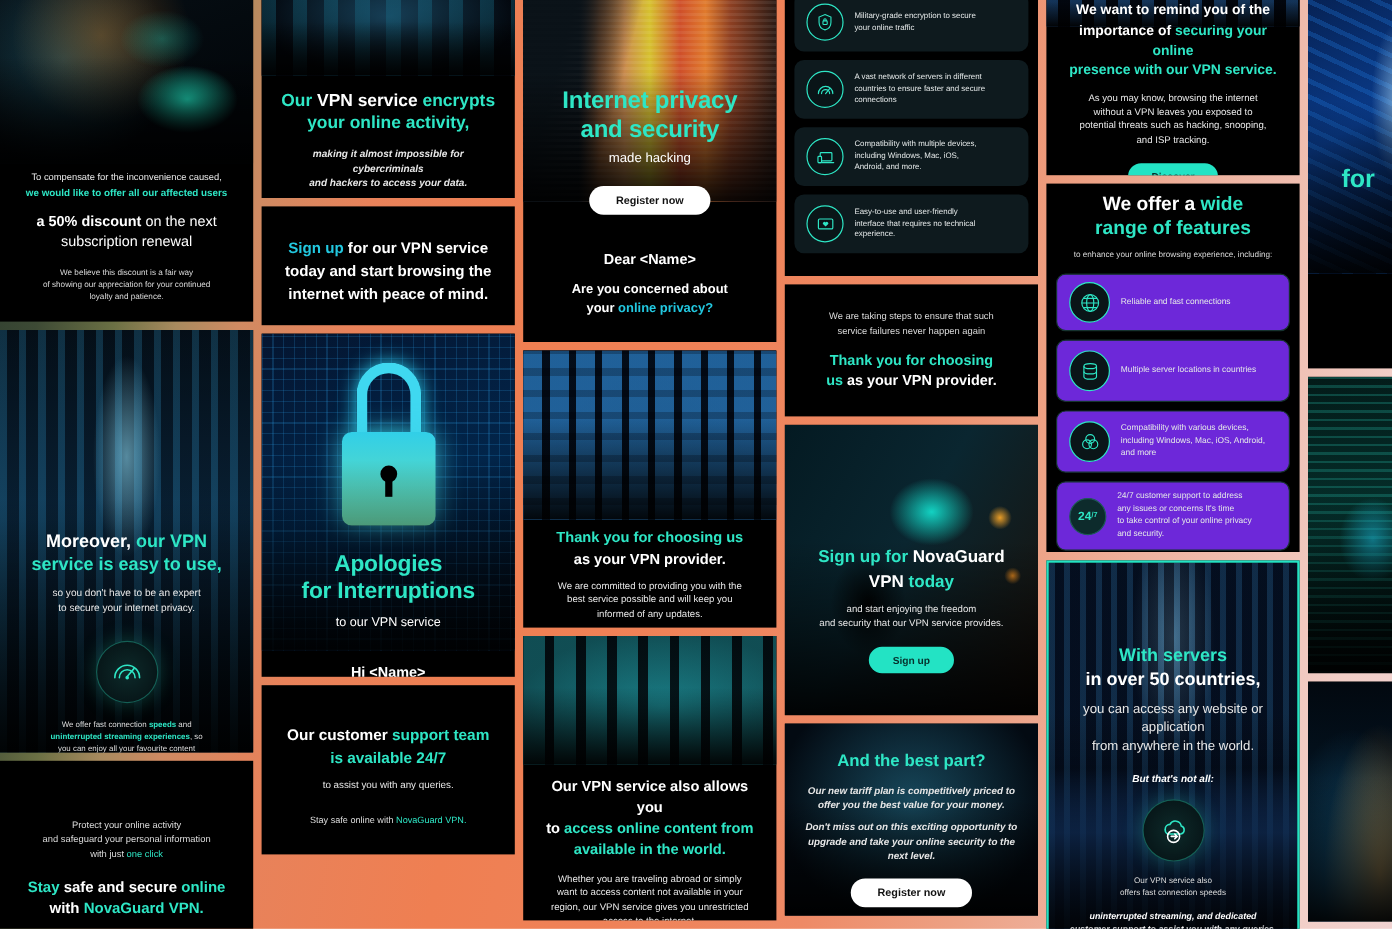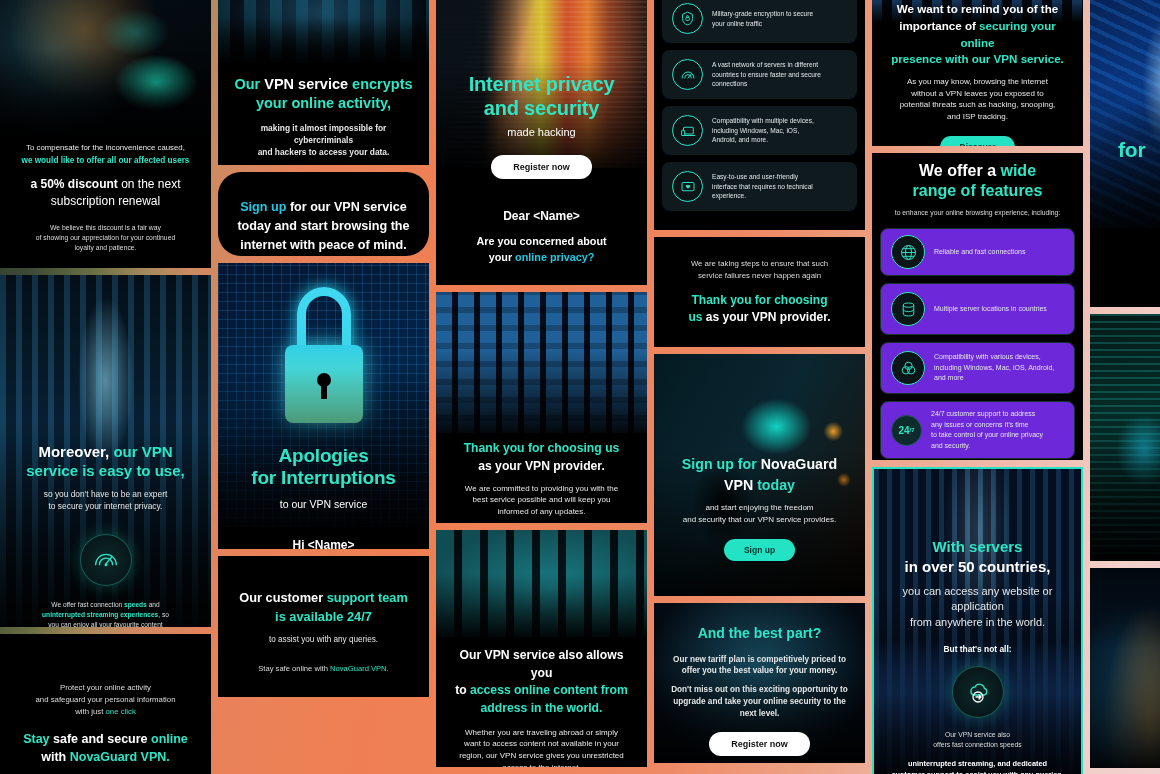--- a/index.html
+++ b/index.html
@@ -57,21 +57,21 @@
     text-align: center;
   }
   .h3 {
     font-size: 12.5px; font-weight: bold; line-height: 1.3;
     text-align: center;
   }
   .sub {
     font-size: 9.2px; line-height: 1.45; text-align: center;
     color: #e7e7e7; font-weight: normal;
   }
-  .sub-b { font-weight: bold; font-size: 9.5px; }
+  .sub-b { font-weight: bold; font-size: 9.5px; font-style: italic; }
   .tiny {
     font-size: 7.6px; line-height: 1.5; text-align: center; color: #dcdcdc;
   }
   .mint { color: #2ee6c5; }
   .cyan { color: #22c8e0; }
 
   .btn {
     display: block;
     margin: 0 auto;
     border: none;
@@ -302,21 +302,21 @@
       <div class="pad" style="padding-top:12px;">
         <div class="h2" style="font-size:14.5px;line-height:1.3;">
           <span class="mint">Our </span><span>VPN service </span><span class="mint">encrypts</span><br>
           <span class="mint">your online activity,</span>
         </div>
         <div class="sub sub-b" style="margin-top:9px;white-space:pre-line;font-size:8.4px;">making it almost impossible for cybercriminals
 and hackers to access your data.</div>
       </div>
     </div>
 
-    <div class="card" style="height:84px;border-radius:23px;">
+    <div class="card" style="height:99px;">
       <div class="pad" style="padding-top:26px;">
         <div class="h2" style="font-size:12.6px;line-height:1.5;">
           <span class="cyan">Sign up</span><span> for our VPN service</span><br>
           <span>today and start browsing the</span><br>
           <span>internet with peace of mind.</span>
         </div>
       </div>
     </div>
 
     <div class="card" style="height:286px;">
@@ -388,21 +388,21 @@
 informed of any updates.</div>
       </div>
     </div>
 
     <div class="card" style="height:237px;">
       <div class="photo ph-deskwide" style="height:107px;"></div>
       <div class="pad" style="padding-top:10px;">
         <div class="h2" style="font-size:12.2px;line-height:1.45;">
           <span>Our VPN service also allows you</span><br>
           <span>to </span><span class="mint">access online content from</span><br>
-          <span class="mint">address in the world.</span>
+          <span class="mint">available in the world.</span>
         </div>
         <div class="sub" style="margin-top:9px;white-space:pre-line;font-size:8px;">Whether you are traveling abroad or simply
 want to access content not available in your
 region, our VPN service gives you unrestricted
 access to the internet.</div>
       </div>
     </div>
   </div>
 
   <div class="col col-w">

